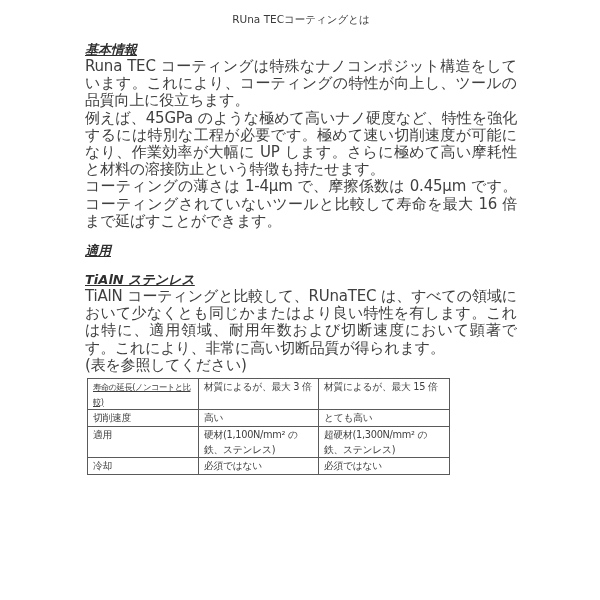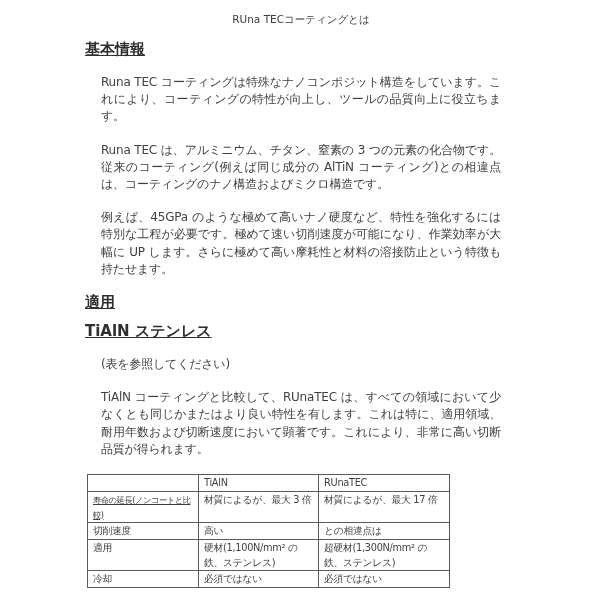--- a/index.html
+++ b/index.html
@@ -23,29 +23,30 @@
     box-sizing: content-box;
   }
   .title {
     font-size: 10.5px;
     text-align: center;
     line-height: 17px;
     margin-bottom: 13px;
     color: #3a3a3a;
   }
   .heading {
-    font-size: 15px;
+    font-size: 13px;
     font-weight: bold;
     text-decoration: underline;
     line-height: 17px;
     color: #2f2f2f;
+    font-style: italic;
   }
   .para {
-    margin: 16px;
-    font-size: 12px;
+    margin: 0;
+    font-size: 15px;
     line-height: 17.2px;
     text-align: justify;
     letter-spacing: -0.2px;
   }
   .gap-top { margin-top: 11px; }
   .section-gap { margin-top: 12px; }
   table.cmp {
     border-collapse: collapse;
     margin-top: 4px;
     margin-left: 2px;
@@ -73,55 +74,50 @@
 <body>
 
 <div class="page">
   <div class="doc">
 
     <div class="title">RUna TECコーティングとは</div>
 
     <div class="section">
       <div class="heading">基本情報</div>
       <p class="para">Runa TEC コーティングは特殊なナノコンポジット構造をしています。これにより、コーティングの特性が向上し、ツールの品質向上に役立ちます。</p>
-      <p class="para gap-top">Runa TEC は、アルミニウム、チタン、窒素の 3 つの元素の化合物です。従来のコーティング(例えば同じ成分の AlTiN コーティング)との相違点は、コーティングのナノ構造およびミクロ構造です。</p>
       <p class="para">例えば、45GPa のような極めて高いナノ硬度など、特性を強化するには特別な工程が必要です。極めて速い切削速度が可能になり、作業効率が大幅に UP します。さらに極めて高い摩耗性と材料の溶接防止という特徴も持たせます。</p>
+      <p class="para">コーティングの薄さは 1-4μm で、摩擦係数は 0.45μm です。コーティングされていないツールと比較して寿命を最大 16 倍まで延ばすことができます。</p>
     </div>
 
     <div class="section section-gap">
       <div class="heading">適用</div>
     </div>
 
     <div class="section section-gap">
       <div class="heading">TiAlN ステンレス</div>
+      <p class="para">TiAlN コーティングと比較して、RUnaTEC は、すべての領域において少なくとも同じかまたはより良い特性を有します。これは特に、適用領域、耐用年数および切断速度において顕著です。これにより、非常に高い切断品質が得られます。</p>
       <p class="para">(表を参照してください)</p>
-      <p class="para">TiAlN コーティングと比較して、RUnaTEC は、すべての領域において少なくとも同じかまたはより良い特性を有します。これは特に、適用領域、耐用年数および切断速度において顕著です。これにより、非常に高い切断品質が得られます。</p>
     </div>
 
     <table class="cmp">
       <colgroup>
           <col class="c1">
           <col class="c2">
           <col class="c3">
         </colgroup>
       <tbody>
-          <tr>
-        <th></th>
-        <th>TiAlN</th>
-        <th>RUnaTEC</th>
-      </tr>
       <tr>
         <td class="fit">寿命の延長(ノンコートと比較)</td>
         <td>材質によるが、最大 3 倍</td>
-        <td>材質によるが、最大 17 倍</td>
+        <td>材質によるが、最大 15 倍</td>
       </tr>
       <tr>
         <td>切削速度</td>
         <td>高い</td>
-        <td>との相違点は</td>
+        <td>とても高い</td>
       </tr>
       <tr>
         <td>適用</td>
         <td>硬材(1,100N/mm² の鉄、ステンレス)</td>
         <td>超硬材(1,300N/mm² の鉄、ステンレス)</td>
       </tr>
       <tr>
         <td>冷却</td>
         <td>必須ではない</td>
         <td>必須ではない</td>

